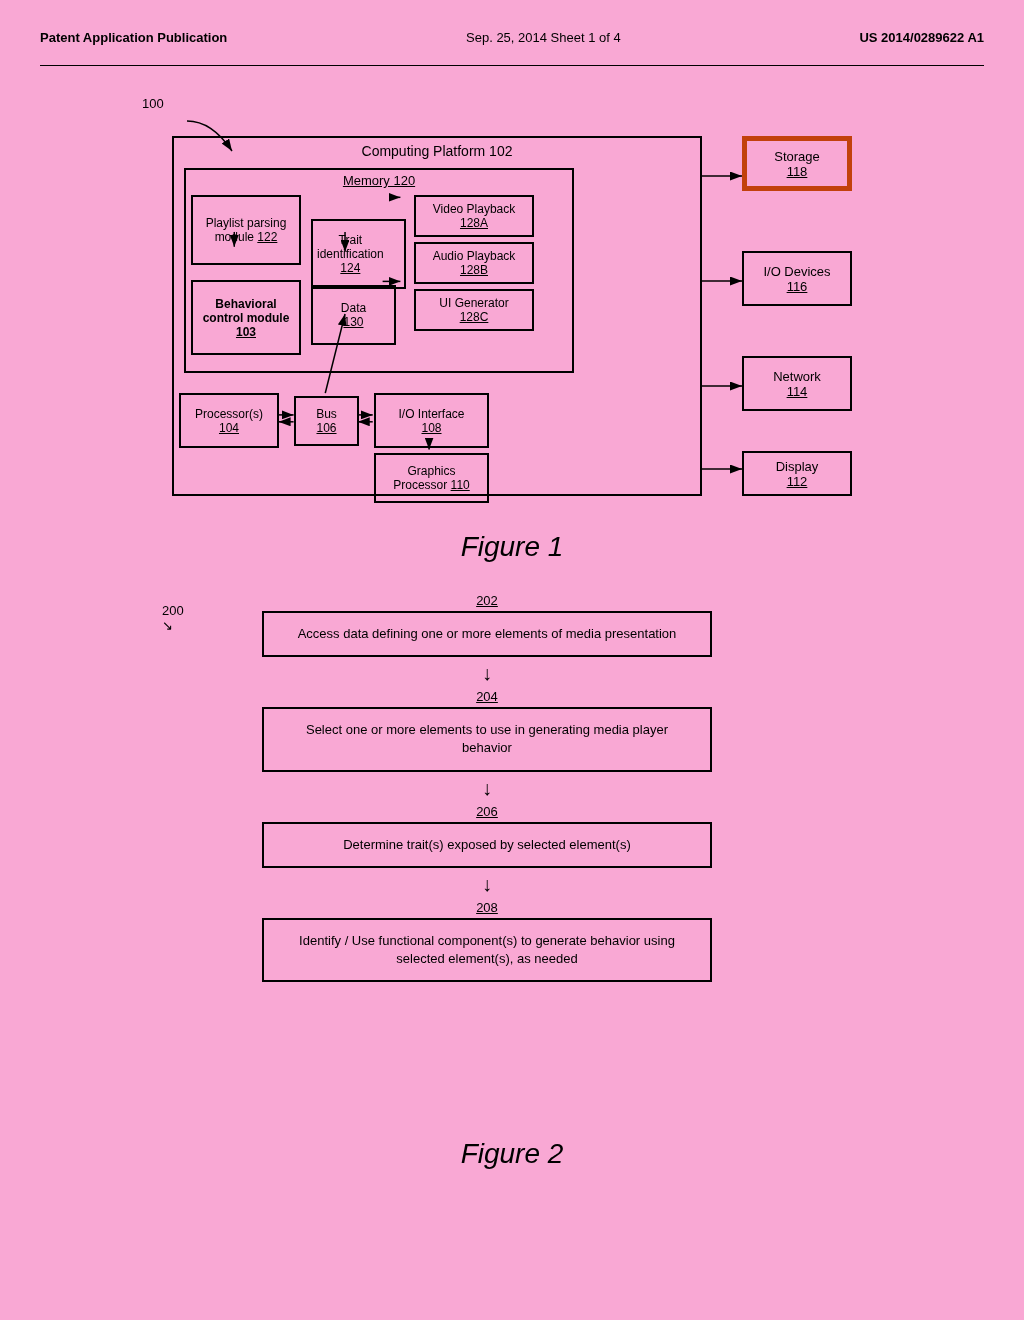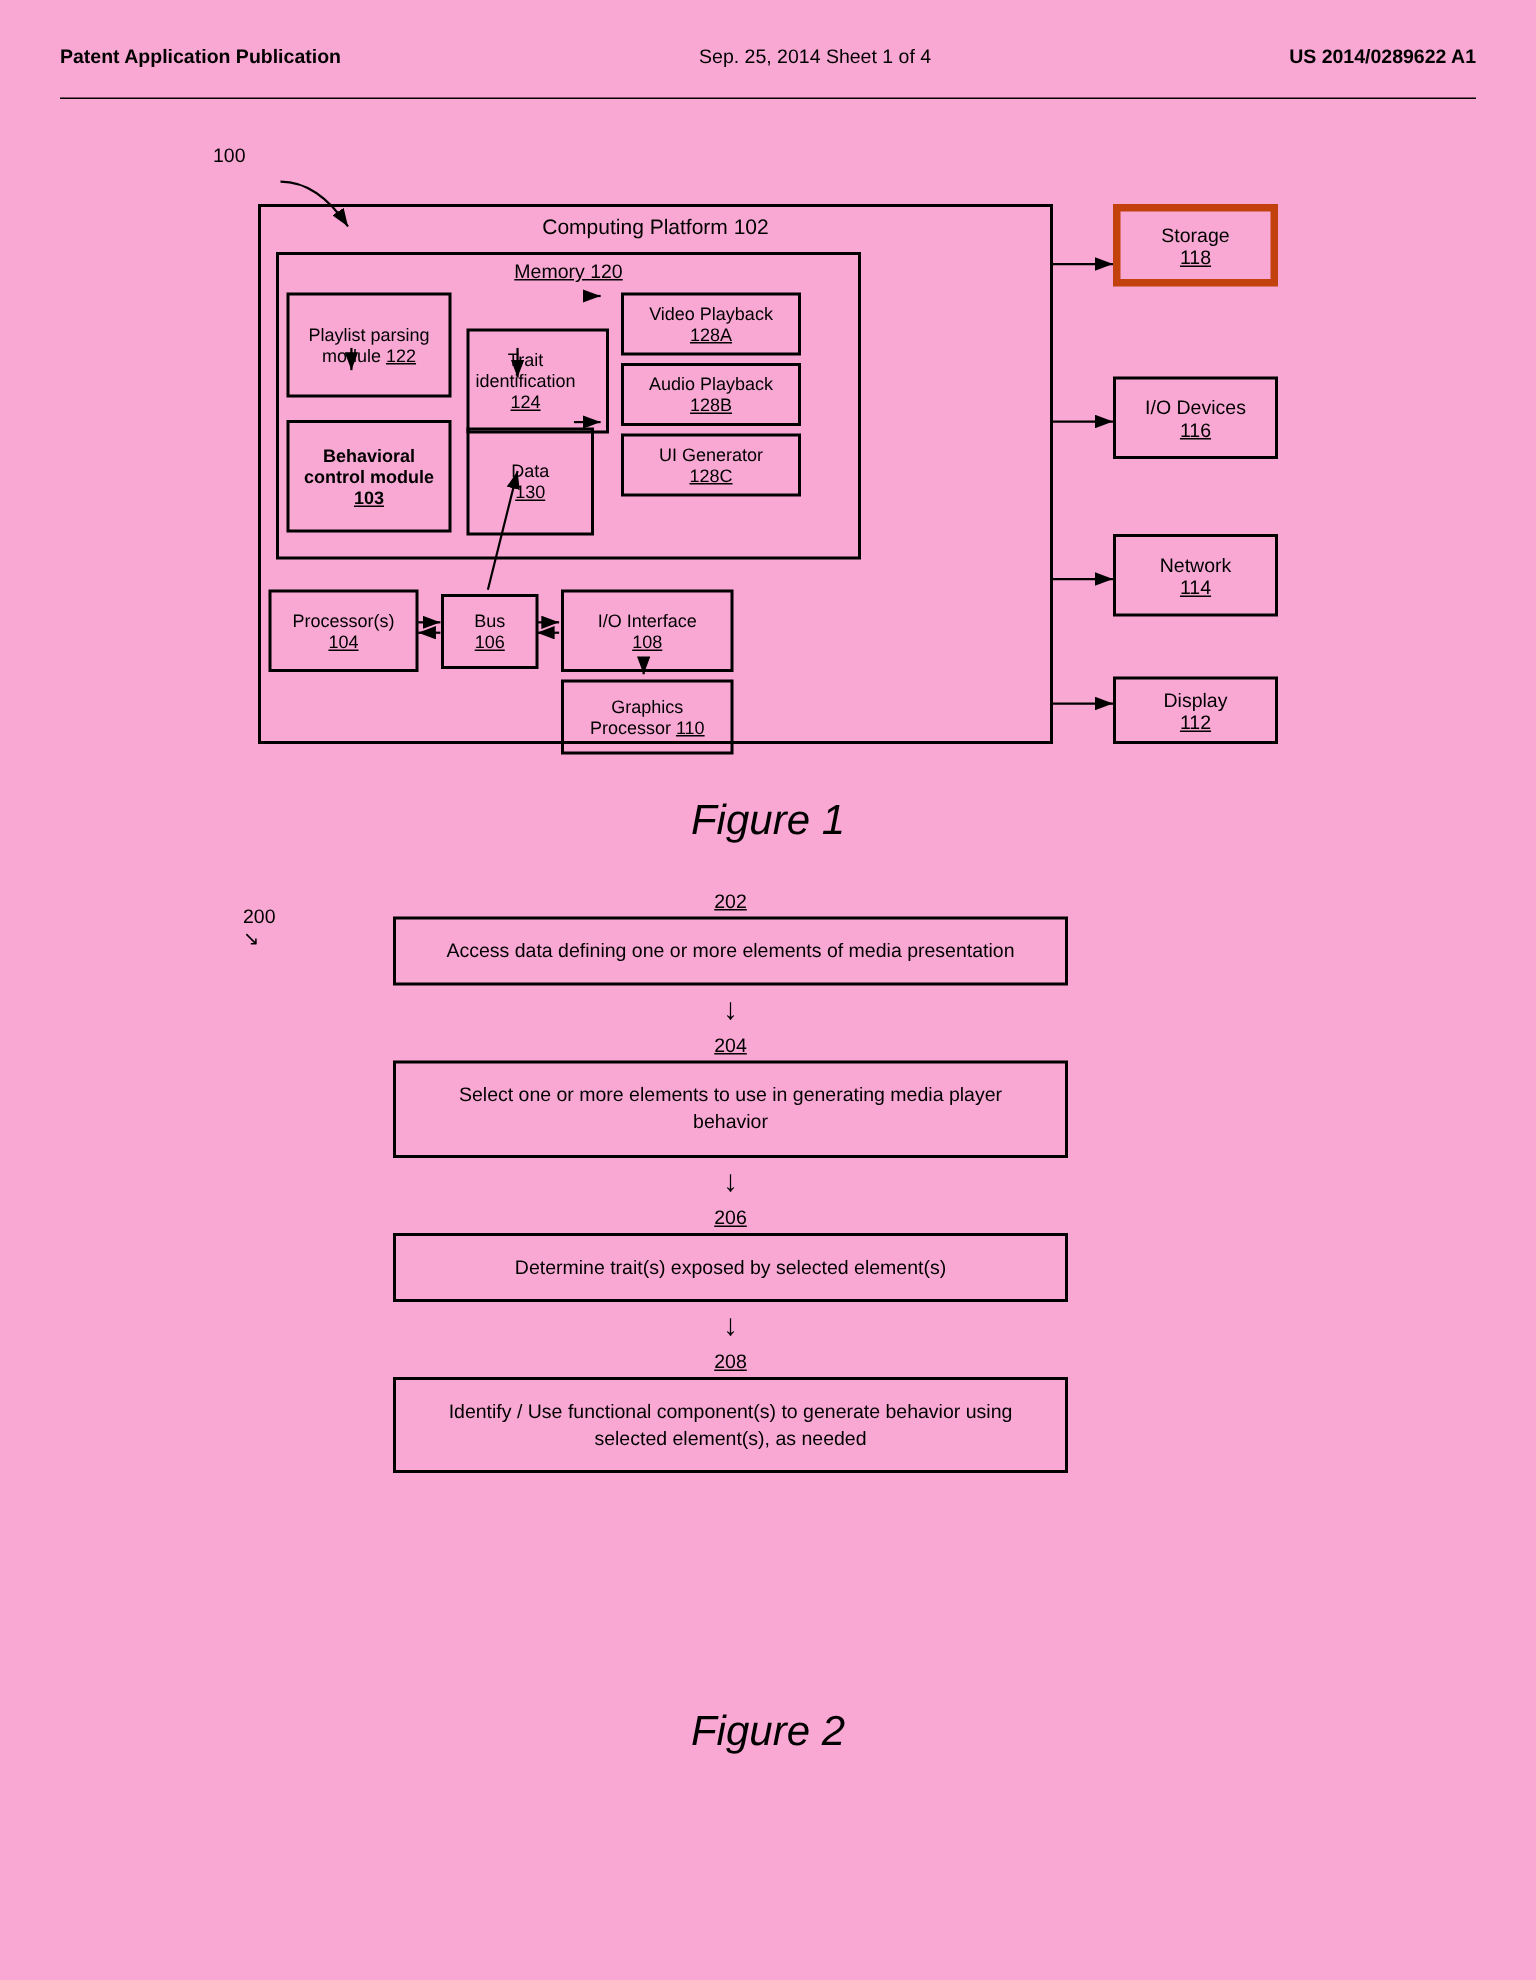--- a/index.html
+++ b/index.html
@@ -160,21 +160,21 @@
       padding: 4px;
       font-weight: bold;
     }
 
     
     .data-box {
       position: absolute;
       top: 115px;
       left: 125px;
       width: 85px;
-      height: 72px;
+      height: 60px;
       border: 2px solid #000;
       display: flex;
       align-items: center;
       justify-content: center;
       text-align: center;
       font-size: 12px;
       padding: 4px;
     }
 
     

